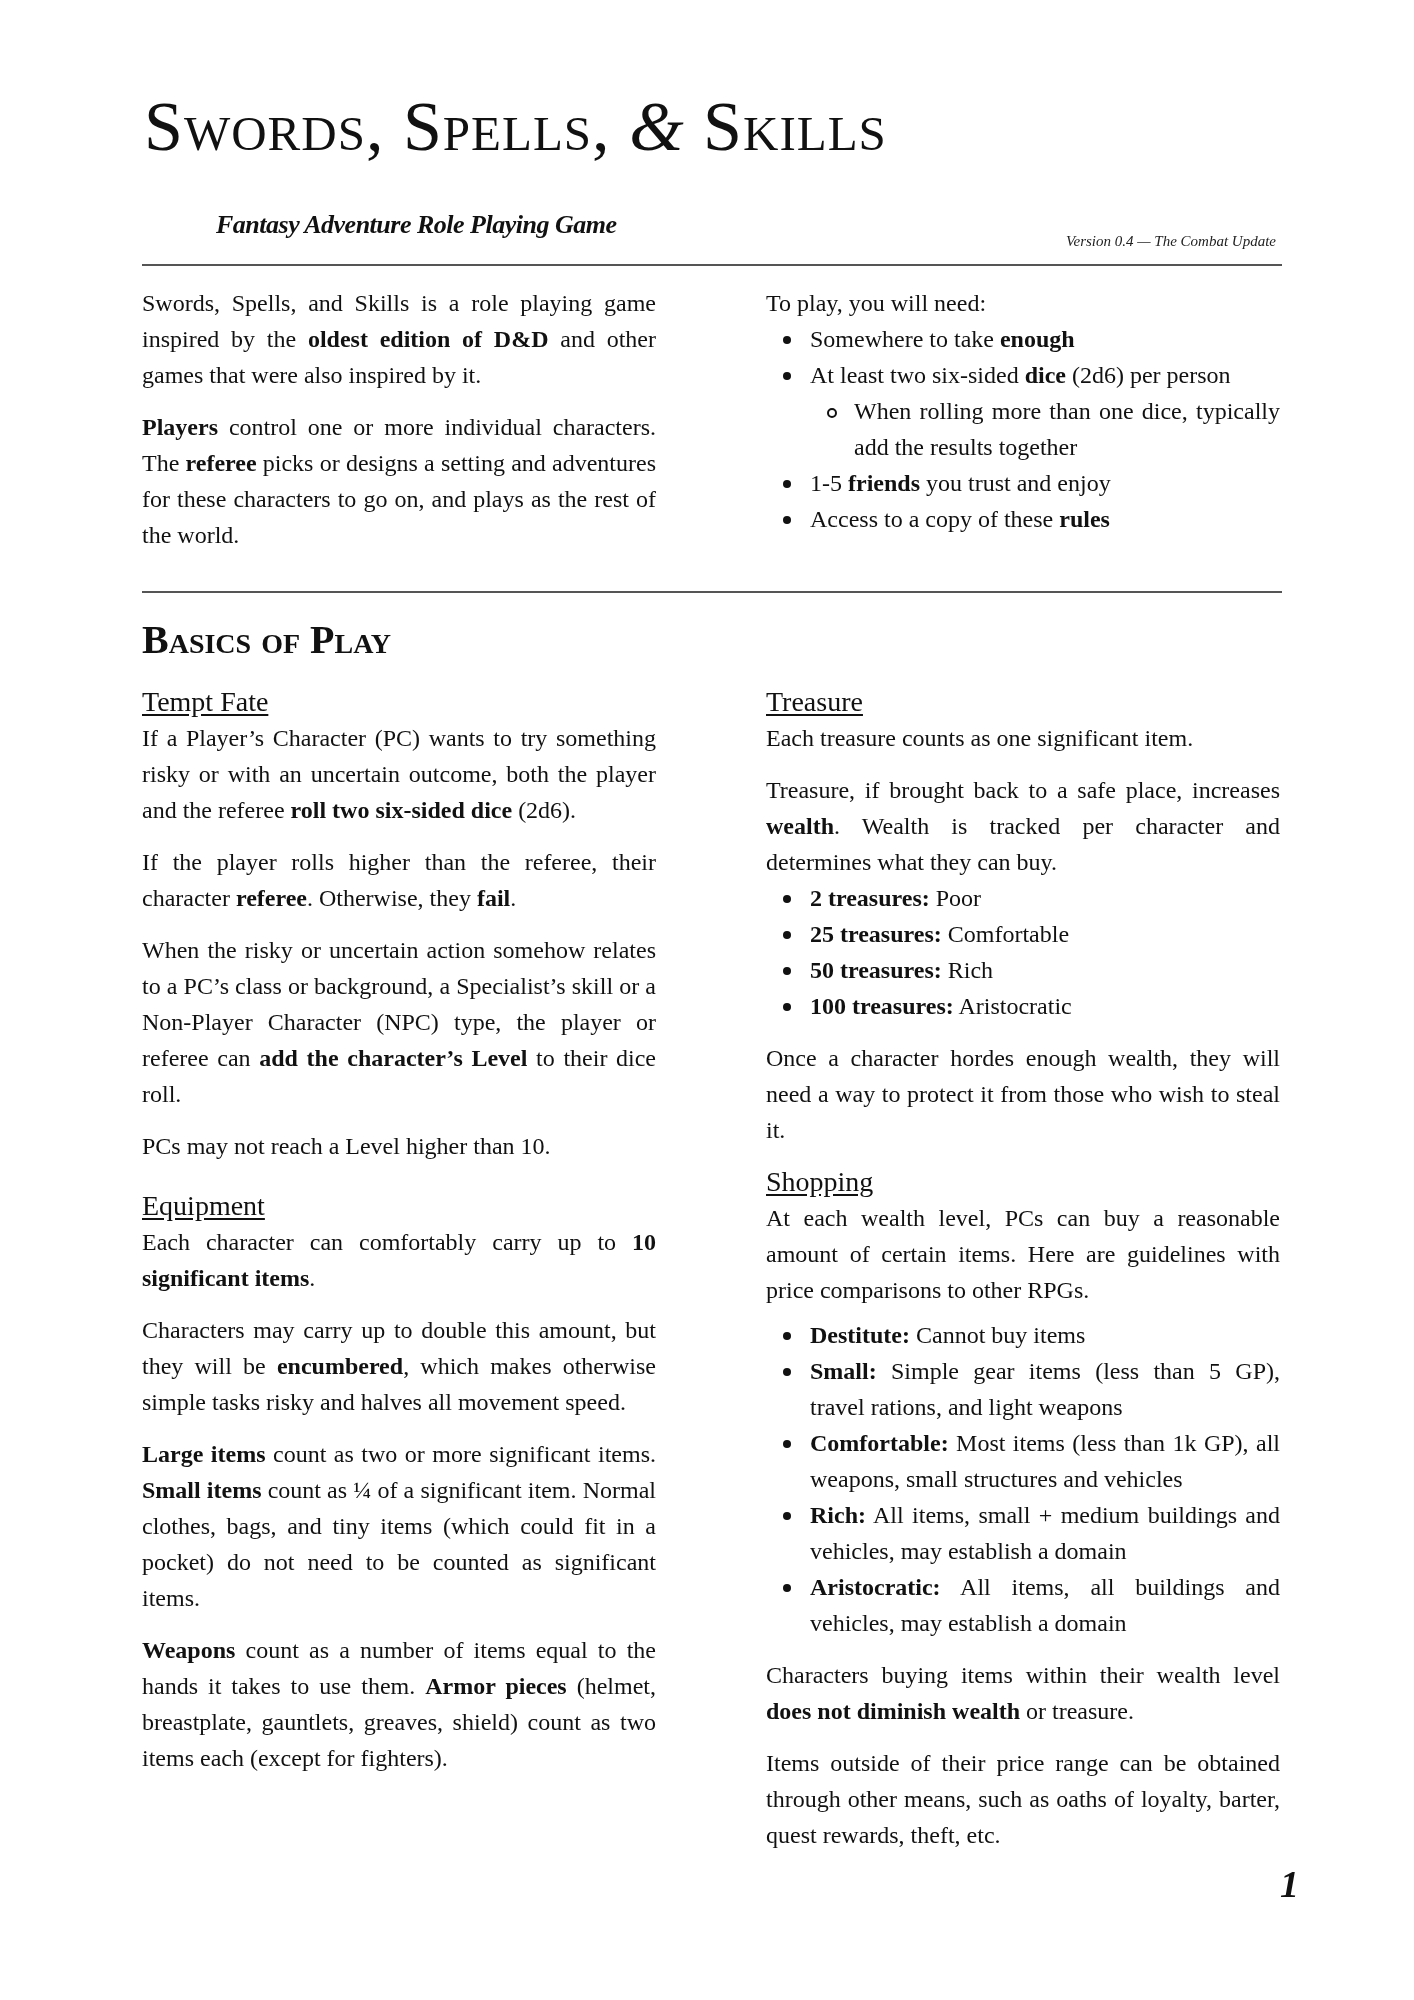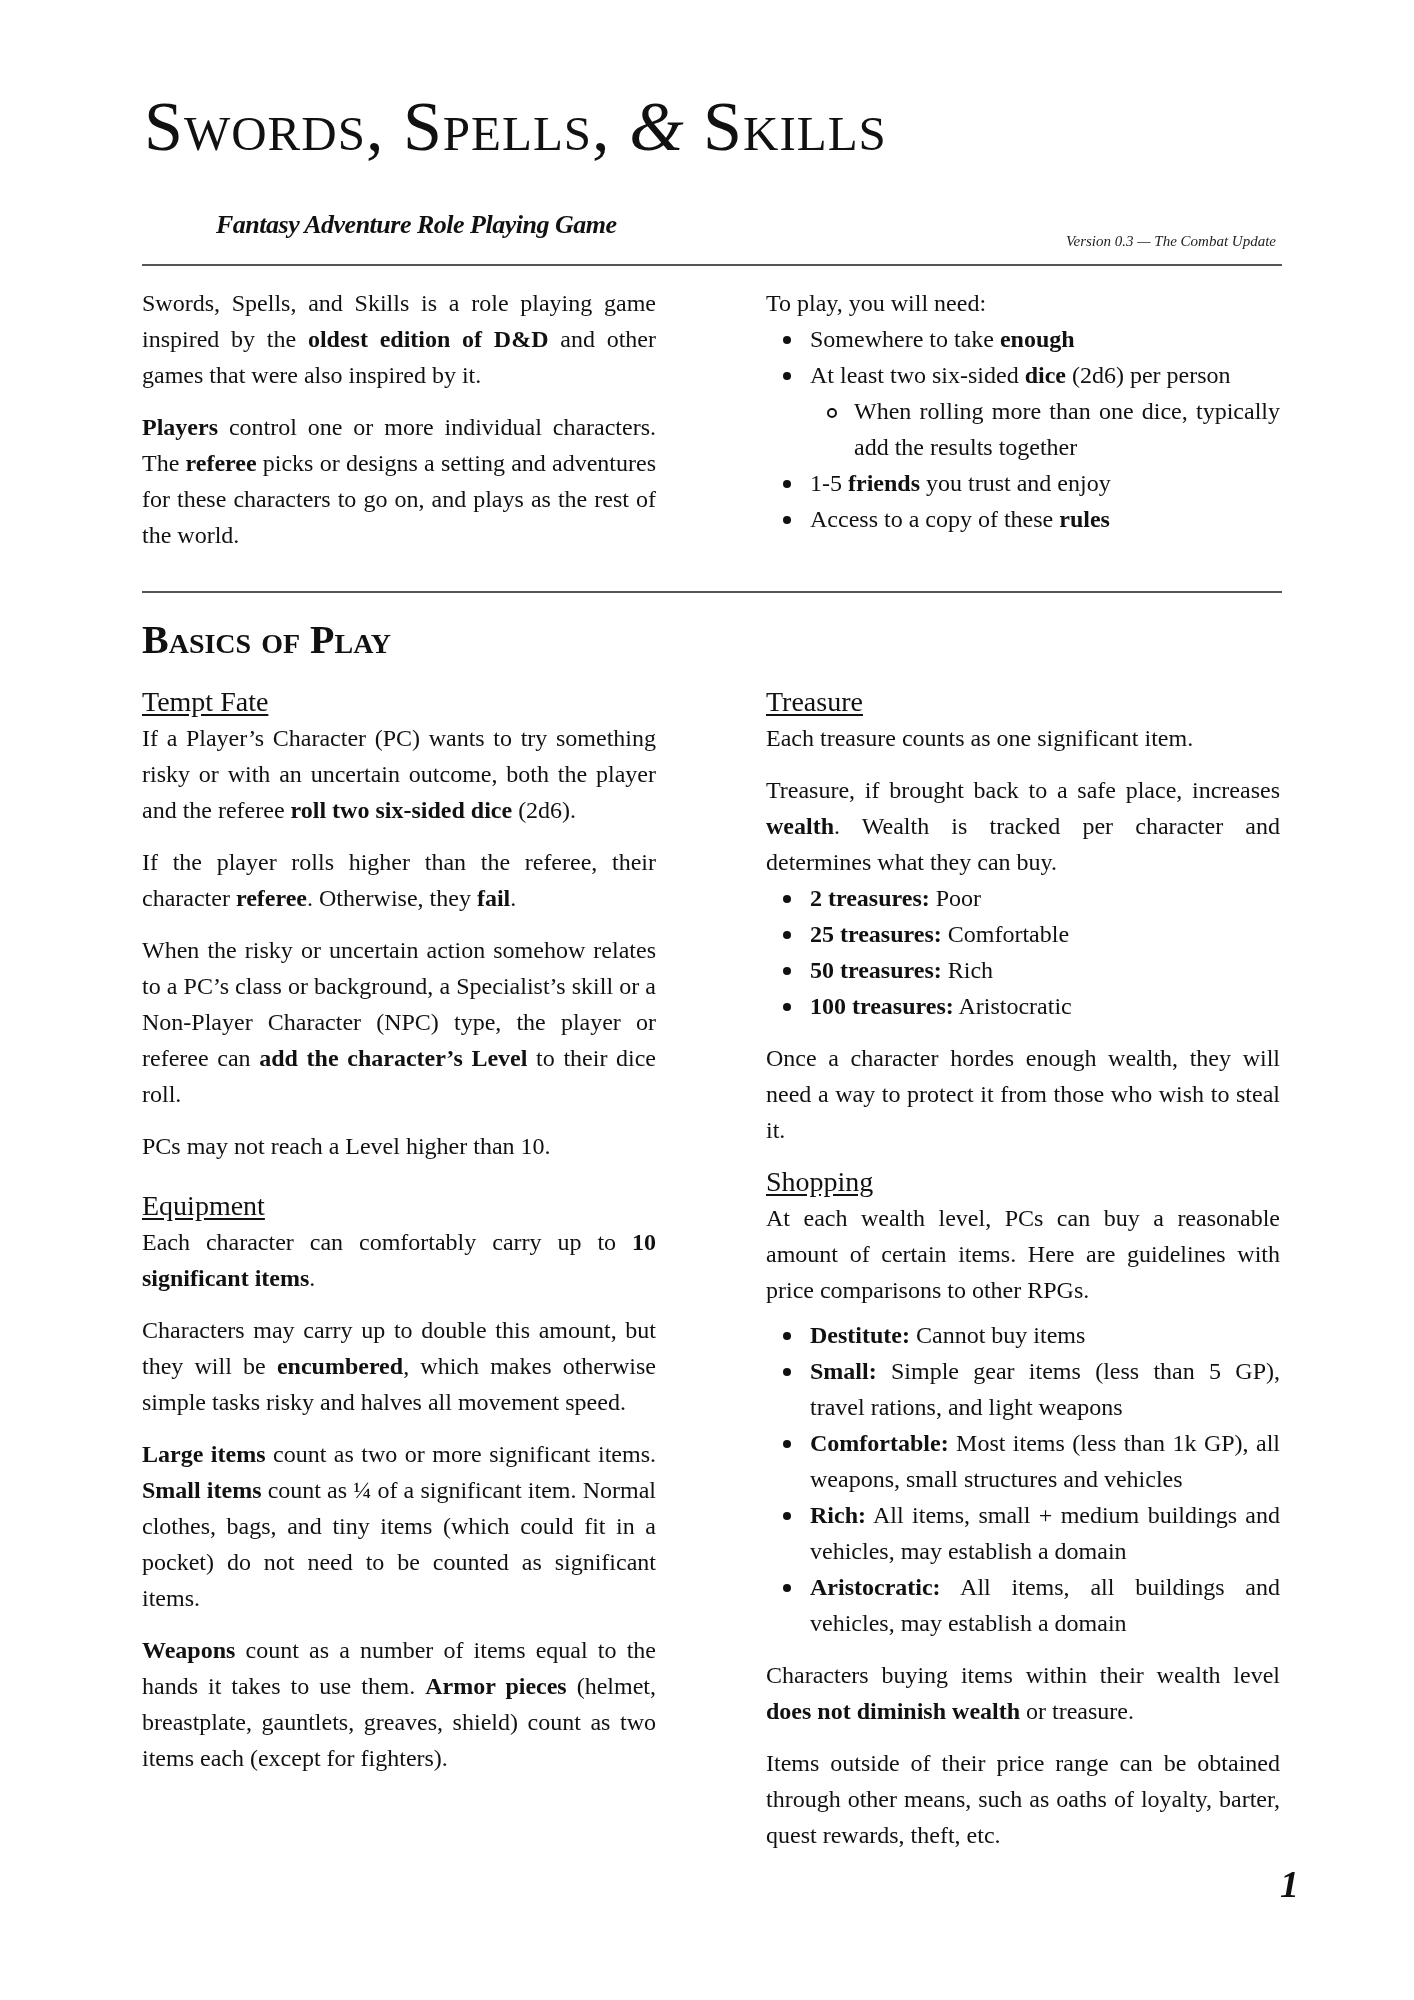--- a/index.html
+++ b/index.html
@@ -148,21 +148,21 @@
 
     .gap-top { margin-top: 24px; }
   </style>
 </head>
 <body>
 
 <div class="page">
 
   <h1 class="title"><span>Swords, Spells, </span><span class="amp">&amp;</span><span> Skills</span></h1>
   <h2 class="subtitle">Fantasy Adventure Role Playing Game</h2>
-  <div class="version">Version 0.3 — The Combat Update</div>
+  <div class="version">Version 0.4 — The Combat Update</div>
   <div class="rule top"></div>
 
   <div class="col left intro-left">
     <p><span>Swords, Spells, and Skills is a role playing game inspired by the </span><b>oldest edition of D&amp;D</b><span> and other games that were also inspired by it.</span></p>
     <p><b>Players</b><span> control one or more individual characters. The </span><b>referee</b><span> picks or designs a setting and adventures for these characters to go on, and plays as the rest of the world.</span></p>
   </div>
 
   <div class="col right intro-right">
     <p style="margin:0;">To play, you will need:</p>
     <ul style="margin-bottom:0;">

